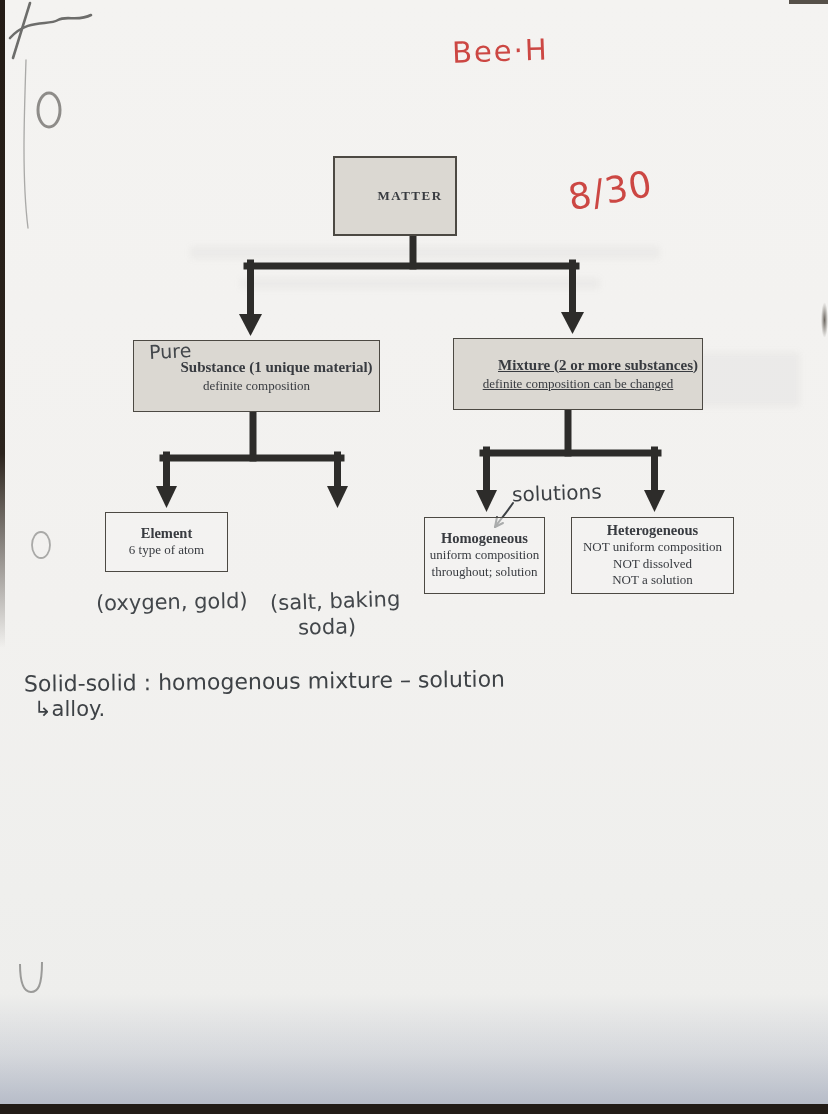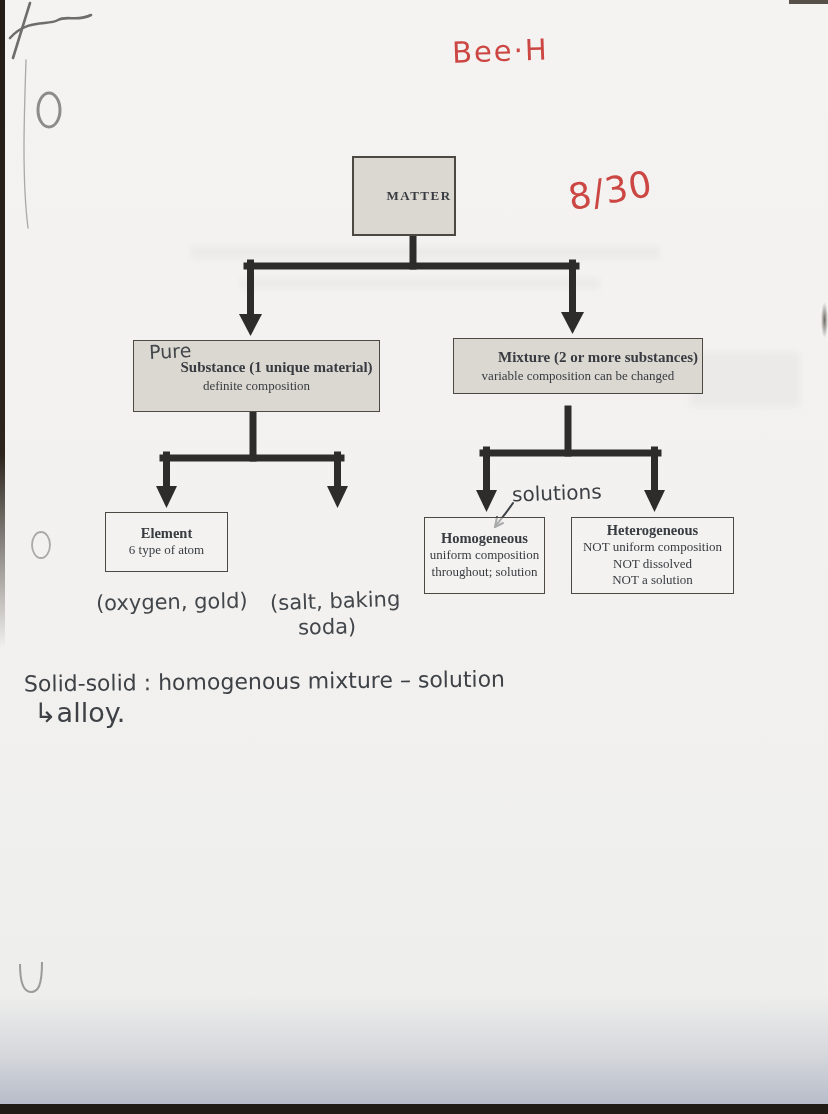--- a/index.html
+++ b/index.html
@@ -23,45 +23,45 @@
   .title{position:absolute;left:0;top:95px;width:100%;text-align:center;
     font-weight:bold;font-size:25px;letter-spacing:.2px;color:#1d1e20;}
 
   
   .box{position:absolute;border:2px solid #4c4943;box-sizing:border-box;
     display:flex;flex-direction:column;align-items:center;justify-content:center;
     text-align:center;color:#383b40;}
   .box.gray{background:#dbd8d2;}
   .box.white{background:rgba(244,243,241,0.6);border-width:1.5px;}
   .box .t{font-weight:bold;}
-  .matter{left:352px;top:156px;width:104px;height:80px;padding-left:30px;}
+  .matter{left:333px;top:156px;width:124px;height:80px;padding-left:30px;}
   .matter .t{font-size:13px;letter-spacing:1.5px;}
   .substance{left:133px;top:340px;width:247px;height:72px;border-width:1.5px;}
-  .mixture{left:453px;top:338px;width:250px;height:56px;border-width:1.5px;}
+  .mixture{left:453px;top:338px;width:250px;height:72px;border-width:1.5px;text-decoration:underline;}
   .lvl2 .t{font-size:15px;margin-left:40px;}
   .lvl2 .s{font-size:13px;margin-top:2px;}
   .element{left:105px;top:512px;width:123px;height:60px;}
   .compound{left:277px;top:512px;width:124px;height:77px;}
   .homogeneous{left:424px;top:517px;width:121px;height:77px;}
   .heterogeneous{left:571px;top:517px;width:163px;height:77px;}
   .lvl3 .t{font-size:14.5px;}
   .lvl3 .l{font-size:13px;line-height:1.3;}
 
   
   .hand{position:absolute;font-family:"DejaVu Sans",sans-serif;color:#43474b;white-space:nowrap;}
   .hand.red{color:#cc4743;}
   .hw-name{left:452px;top:34px;font-size:29px;transform:rotate(-2deg);letter-spacing:2px;}
   .hw-date{left:568px;top:170px;font-size:36px;transform:rotate(-10deg);letter-spacing:1px;}
   .hw-pure{left:149px;top:340px;font-size:19px;transform:rotate(-3deg);}
   .hw-solutions{left:512px;top:481px;font-size:20px;transform:rotate(-2deg);color:#3b3f43;}
   .hw-oxygen{left:96px;top:590px;font-size:21px;transform:rotate(-1deg);}
   .hw-salt1{left:270px;top:589px;font-size:21px;transform:rotate(-2deg);}
   .hw-salt2{left:298px;top:615px;font-size:21px;transform:rotate(-1deg);}
   .hw-note1{left:24px;top:669px;font-size:22px;transform:rotate(-0.6deg);color:#3e4246;}
-  .hw-note2{left:34px;top:697px;font-size:27px;color:#3e4246;}
+  .hw-note2{left:34px;top:697px;font-size:21px;color:#3e4246;}
 
   svg.overlay{position:absolute;left:0;top:0;}
 </style>
 </head>
 <body>
 
 <div class="page">
 
   <div class="edge-left"></div>
   <div class="shadow-bottom"></div>
@@ -122,21 +122,21 @@
   </div>
 
   <div class="box gray lvl2 substance">
     <span class="t">Substance (1 unique material)</span>
     <span class="s">definite composition</span>
   </div>
   <div class="hand hw-pure">Pure</div>
 
   <div class="box gray lvl2 mixture">
     <span class="t">Mixture (2 or more substances)</span>
-    <span class="s">variable composition can be changed</span>
+    <span class="s">definite composition can be changed</span>
   </div>
 
   <div class="box white lvl3 element">
     <span class="t">Element</span>
     <span class="l">6 type of atom</span>
   </div>
 
 
   <div class="box white lvl3 heterogeneous">
     <span class="t">Heterogeneous</span>

